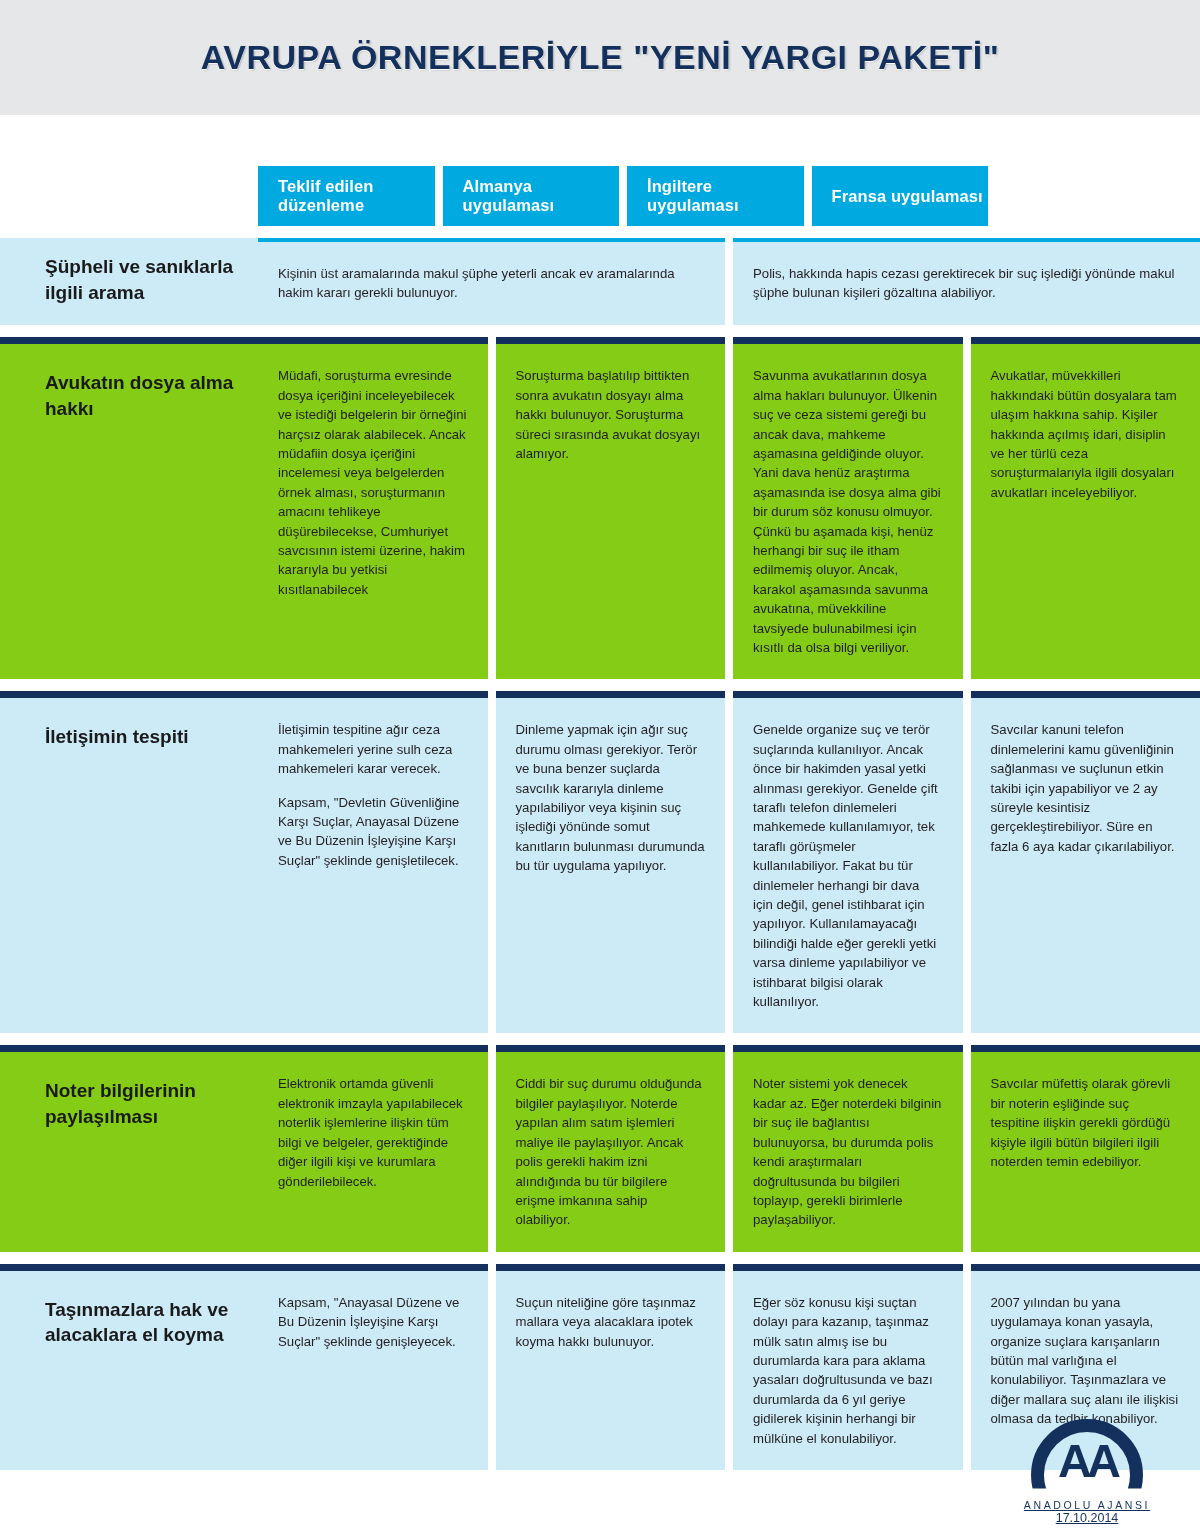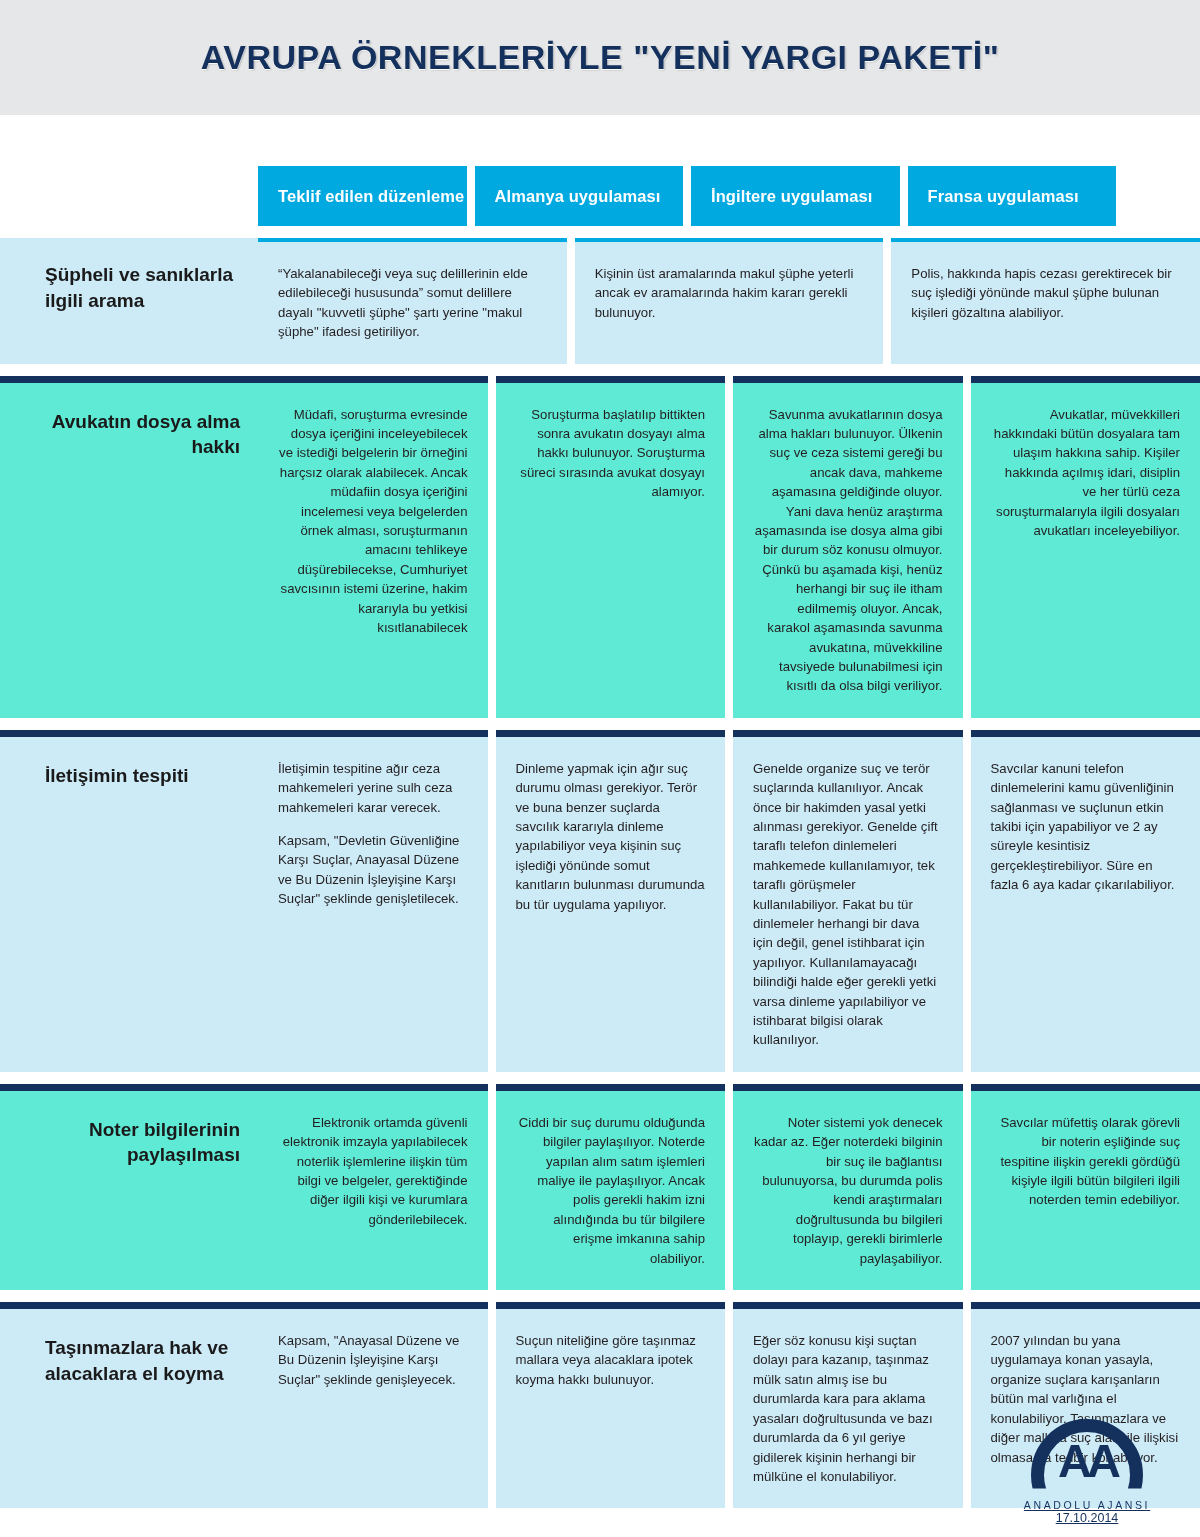--- a/index.html
+++ b/index.html
@@ -43,21 +43,21 @@
   
   #grid {
     position: absolute;
     left: 0;
     top: 166px;
     width: 1200px;
   }
 
   .col-headers {
     display: flex;
-    width: 1116px;
+    width: 988px;
     height: 60px;
   }
   .hdr-spacer {
     width: 258px;
     flex: 0 0 258px;
     background: #ffffff;
   }
   .hdr-cell {
     flex: 1 1 0;
     background: #00a9e0;
@@ -106,26 +106,26 @@
   .cell:last-child { margin-right: 0; }
   .cell p { margin: 0; }
   .cell p + p { margin-top: 14px; }
 
   
   .row.light .row-label,
   .row.light .cell { background: #cdeaf7; }
   .row.light .cell { border-top-color: #14315e; }
 
   .row.gray .row-label,
-  .row.gray .cell { background: #5eead4; text-align: right; }
+  .row.gray .cell { background: #84cc16; }
   .row.gray .cell { border-top-color: #14315e; }
 
   
   .row.first-row .cell { border-top: 4px solid #00a9e0; }
-  .row.first-row .row-label { padding-top: 24px; }
+  .row.first-row .row-label { padding-top: 16px; }
 
   
   .row .row-label { border-top: 7px solid #14315e; }
   .row.first-row .row-label { border-top: 0; }
 
   
   .logo-zone {
     position: absolute;
     right: 18px;
     bottom: 12px;
@@ -191,23 +191,20 @@
       <div class="hdr-cell">Almanya uygulaması</div>
       <div class="hdr-cell">İngiltere uygulaması</div>
       <div class="hdr-cell">Fransa uygulaması</div>
     </div>
 
     <div class="row light first-row">
       <div class="row-label">
         <span>Şüpheli ve sanıklarla ilgili arama</span>
       </div>
       <div class="cell">
-          <p>“Yakalanabileceği veya suç delillerinin elde edilebileceği hususunda” somut delillere dayalı "kuvvetli şüphe" şartı yerine "makul şüphe" ifadesi getiriliyor.</p>
-        </div>
-      <div class="cell">
           <p>Kişinin üst aramalarında makul şüphe yeterli ancak ev aramalarında hakim kararı gerekli bulunuyor.</p>
         </div>
       <div class="cell">
           <p>Polis, hakkında hapis cezası gerektirecek bir suç işlediği yönünde makul şüphe bulunan kişileri gözaltına alabiliyor.</p>
         </div>
     </div>
 
     <div class="row gray">
       <div class="row-label">
         <span>Avukatın dosya alma hakkı</span>

